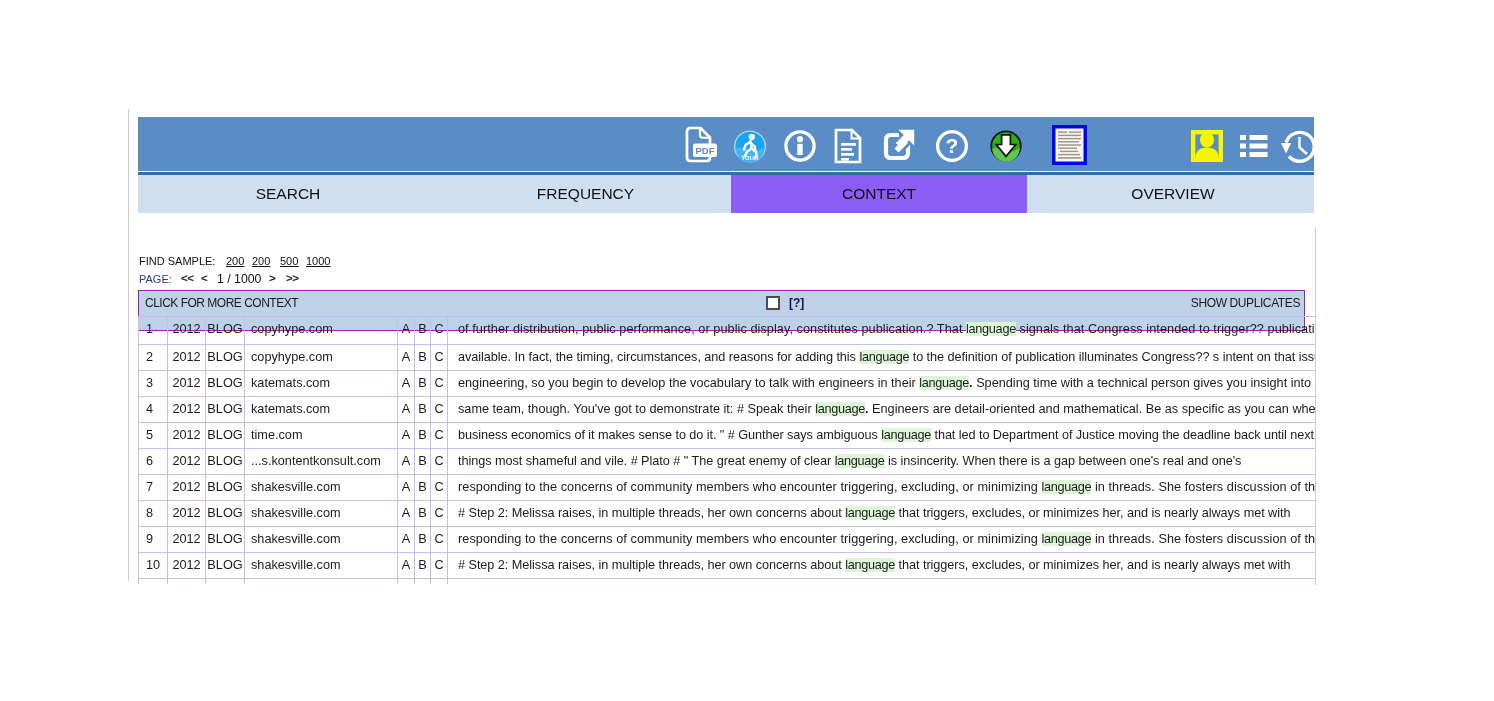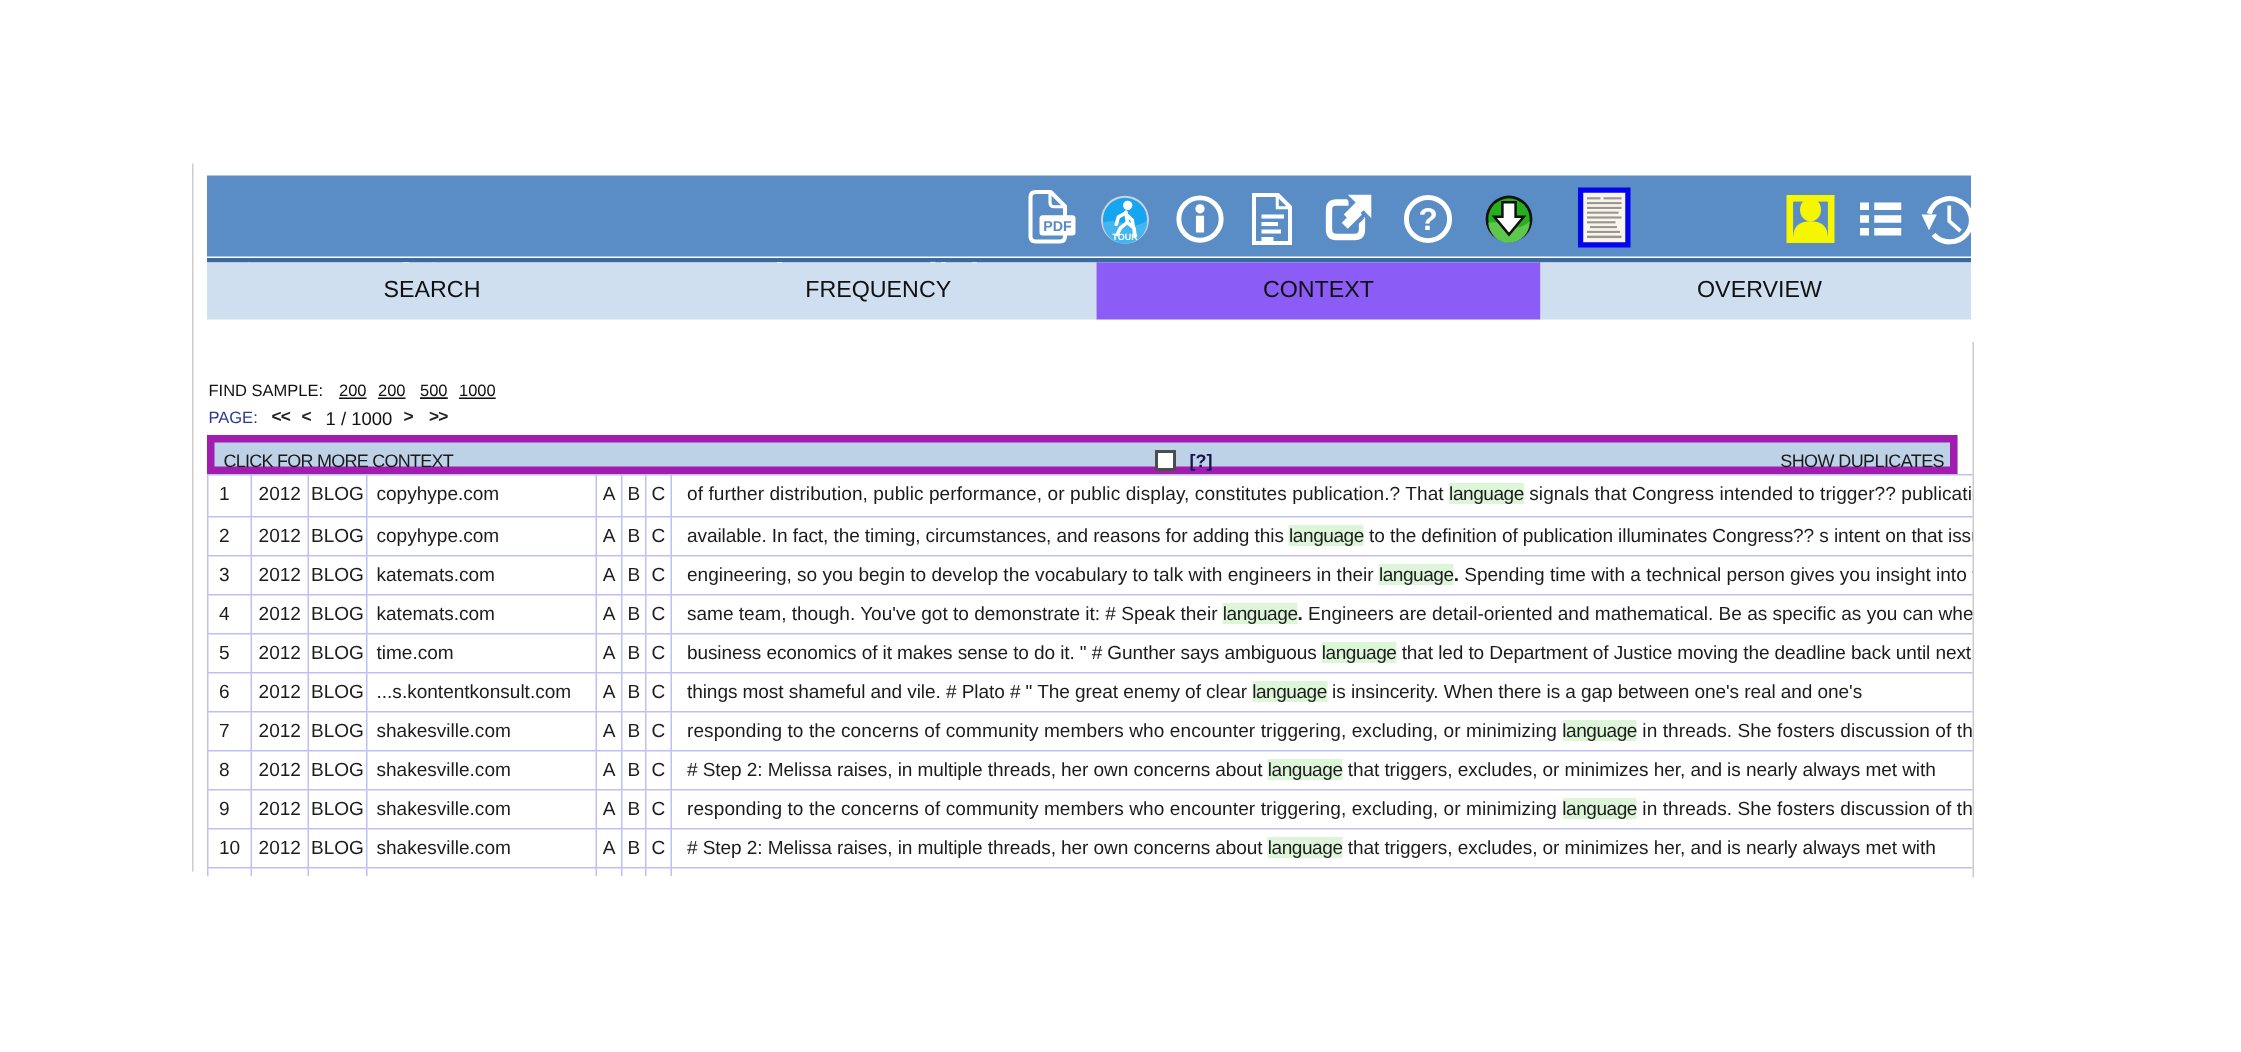--- a/index.html
+++ b/index.html
@@ -11,21 +11,21 @@
   #hdrline{left:138px;top:171.5px;width:1176px;height:3px;background:#3a6b9e;}
   #title{left:157px;top:131px;color:#ffffff;font-size:24px;font-weight:bold;letter-spacing:0.3px;margin-top:40px;}
   .tab{top:175px;height:38px;line-height:38px;text-align:center;font-size:15.5px;color:#111111;background:#cfdff0;}
   #tab3{background:#8b5cf6;font-weight:normal;}
   #findrow,#pagerow{font-size:11px;color:#111;}
   #findrow span,#pagerow span{position:absolute;white-space:nowrap;}
   #findrow a{color:#111;text-decoration:underline;}
   .pglabel{color:#2b3a8f;}
   .pgbtn{font-weight:bold;color:#222;font-size:11.5px;letter-spacing:-0.5px;}
   .pgnum{font-size:12.3px;}
-  #thead{left:138px;top:290px;width:1167px;height:26px;box-sizing:border-box;background:#bdd2e7;border:5px solid #a21caf;font-size:12px;color:#1a1a1a;line-height:25px;}
+  #thead{left:138px;top:290px;width:1167px;height:41px;box-sizing:border-box;background:#bdd2e7;border:1px solid #a21caf;font-size:12px;color:#1a1a1a;line-height:25px;}
   #thead .lbl{position:absolute;left:6px;top:0;letter-spacing:-0.5px;}
   #cb{position:absolute;left:627px;top:5px;width:10px;height:10px;background:#fff;border:2px solid #4d4d4d;}
   #qm{position:absolute;left:650px;top:0;font-weight:bold;color:#15154d;font-size:12px;}
   #sd{position:absolute;right:4px;top:0;letter-spacing:-0.4px;}
   #tablewrap{left:138px;top:316px;width:1177px;height:268px;overflow:hidden;}
   table{border-collapse:collapse;table-layout:fixed;width:1600px;}
   td{border:1px solid #bfbff3;font-size:12.7px;color:#1c1c1c;padding:0;white-space:nowrap;overflow:hidden;height:25px;vertical-align:top;line-height:25px;}
   tr.r1 td{height:27px;}
   td.tx{overflow:visible;padding-left:10px;}
   .hl{font-weight:normal;background:#ddf6d9;letter-spacing:-0.3px;}

